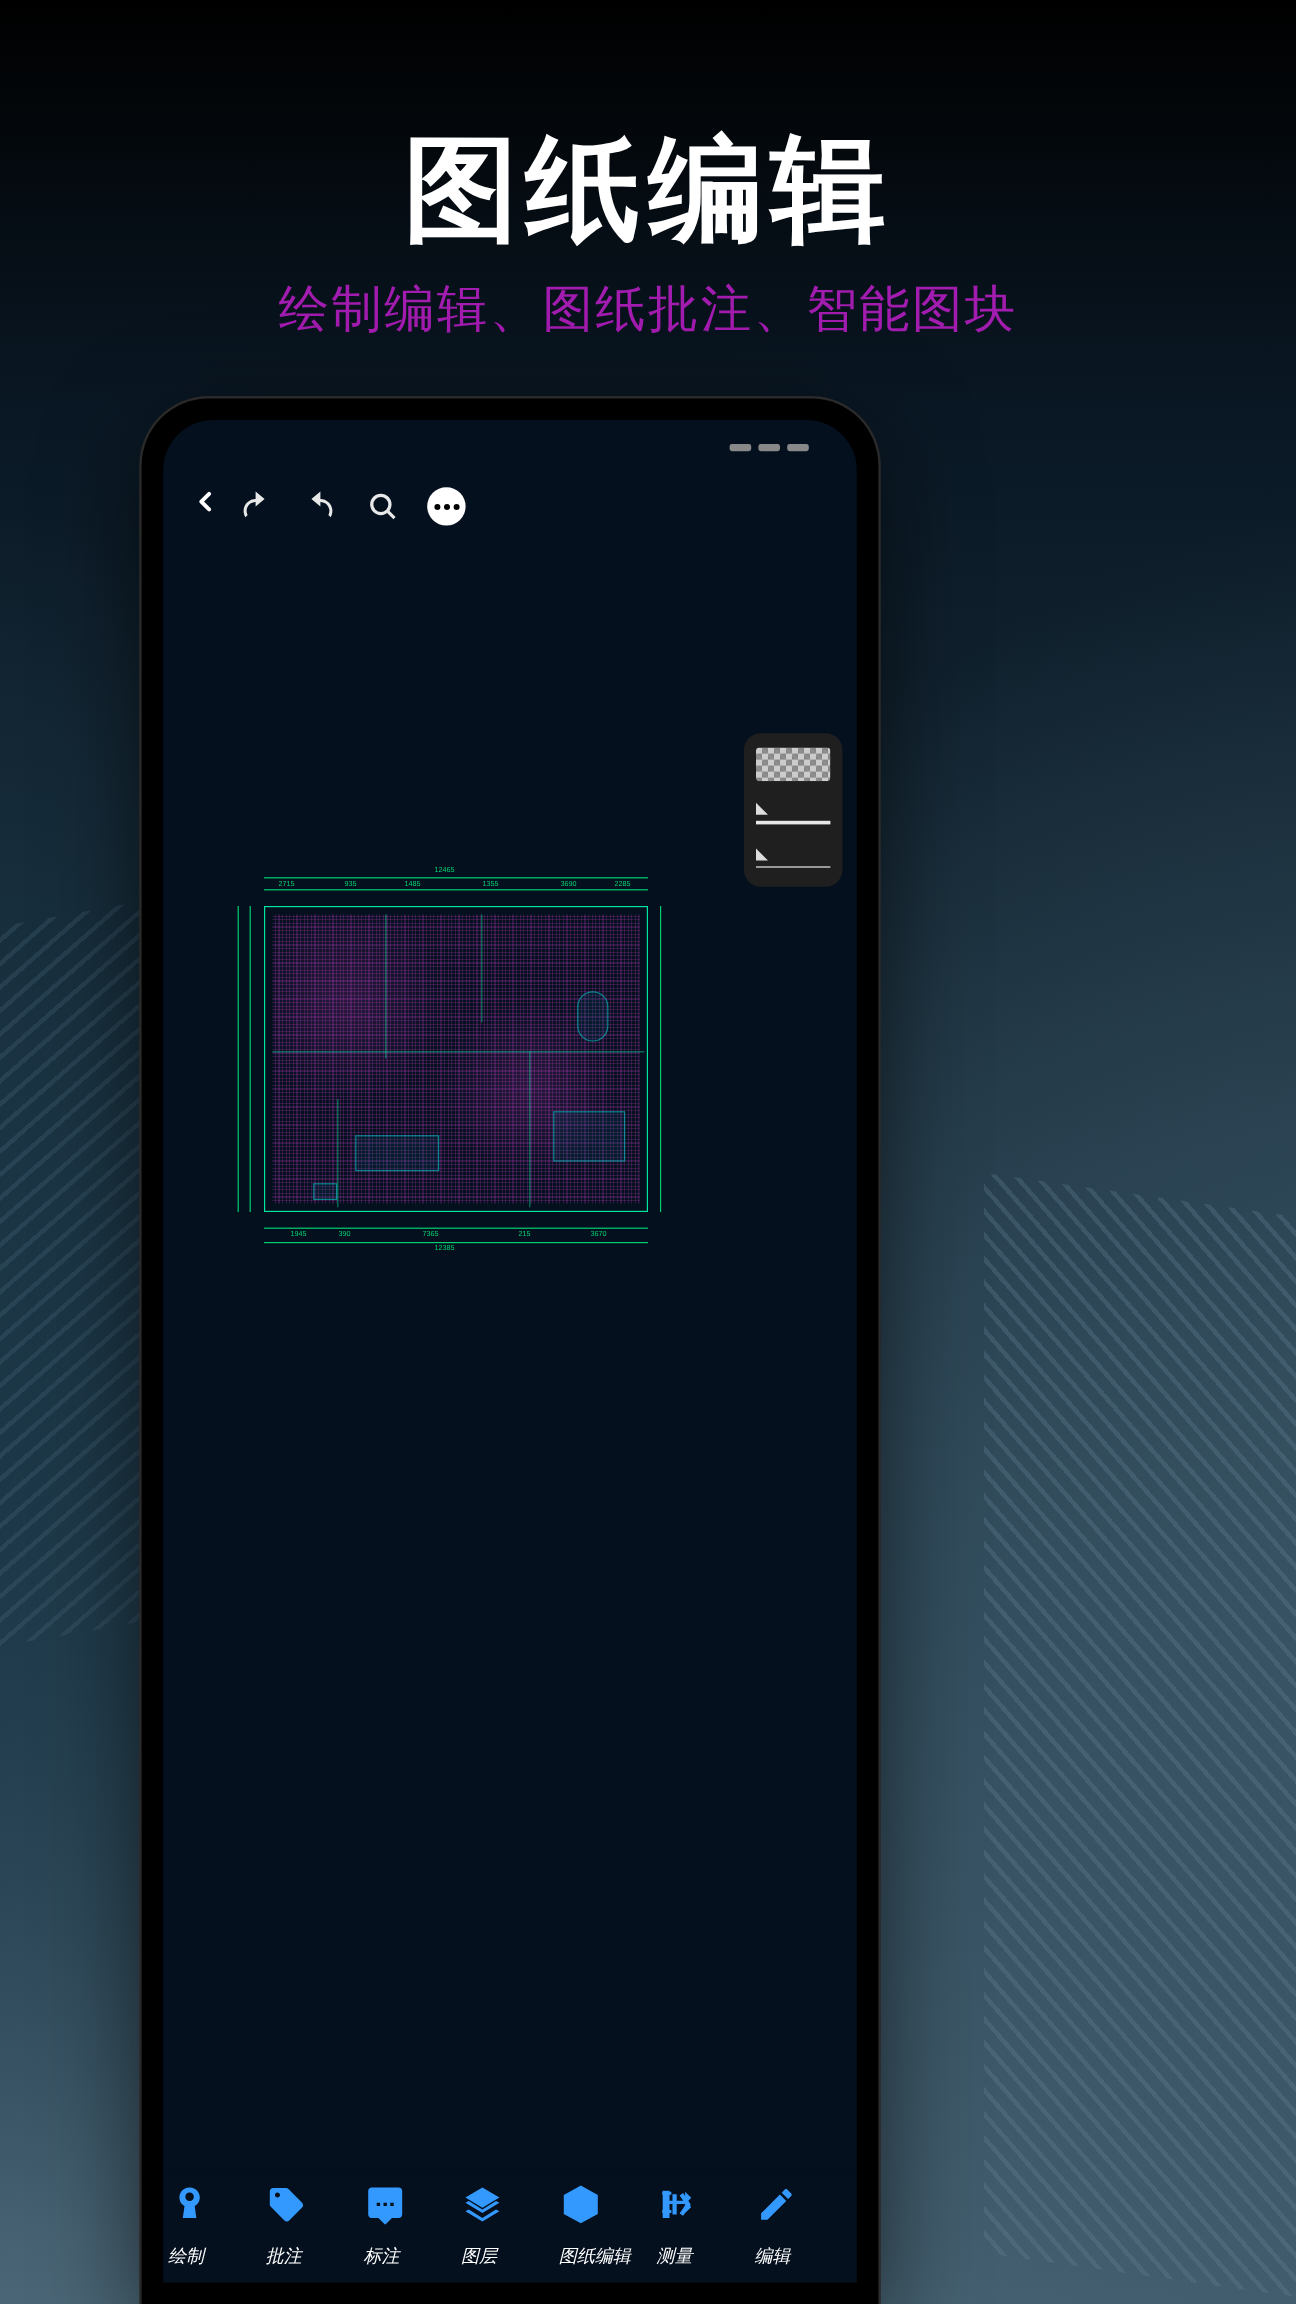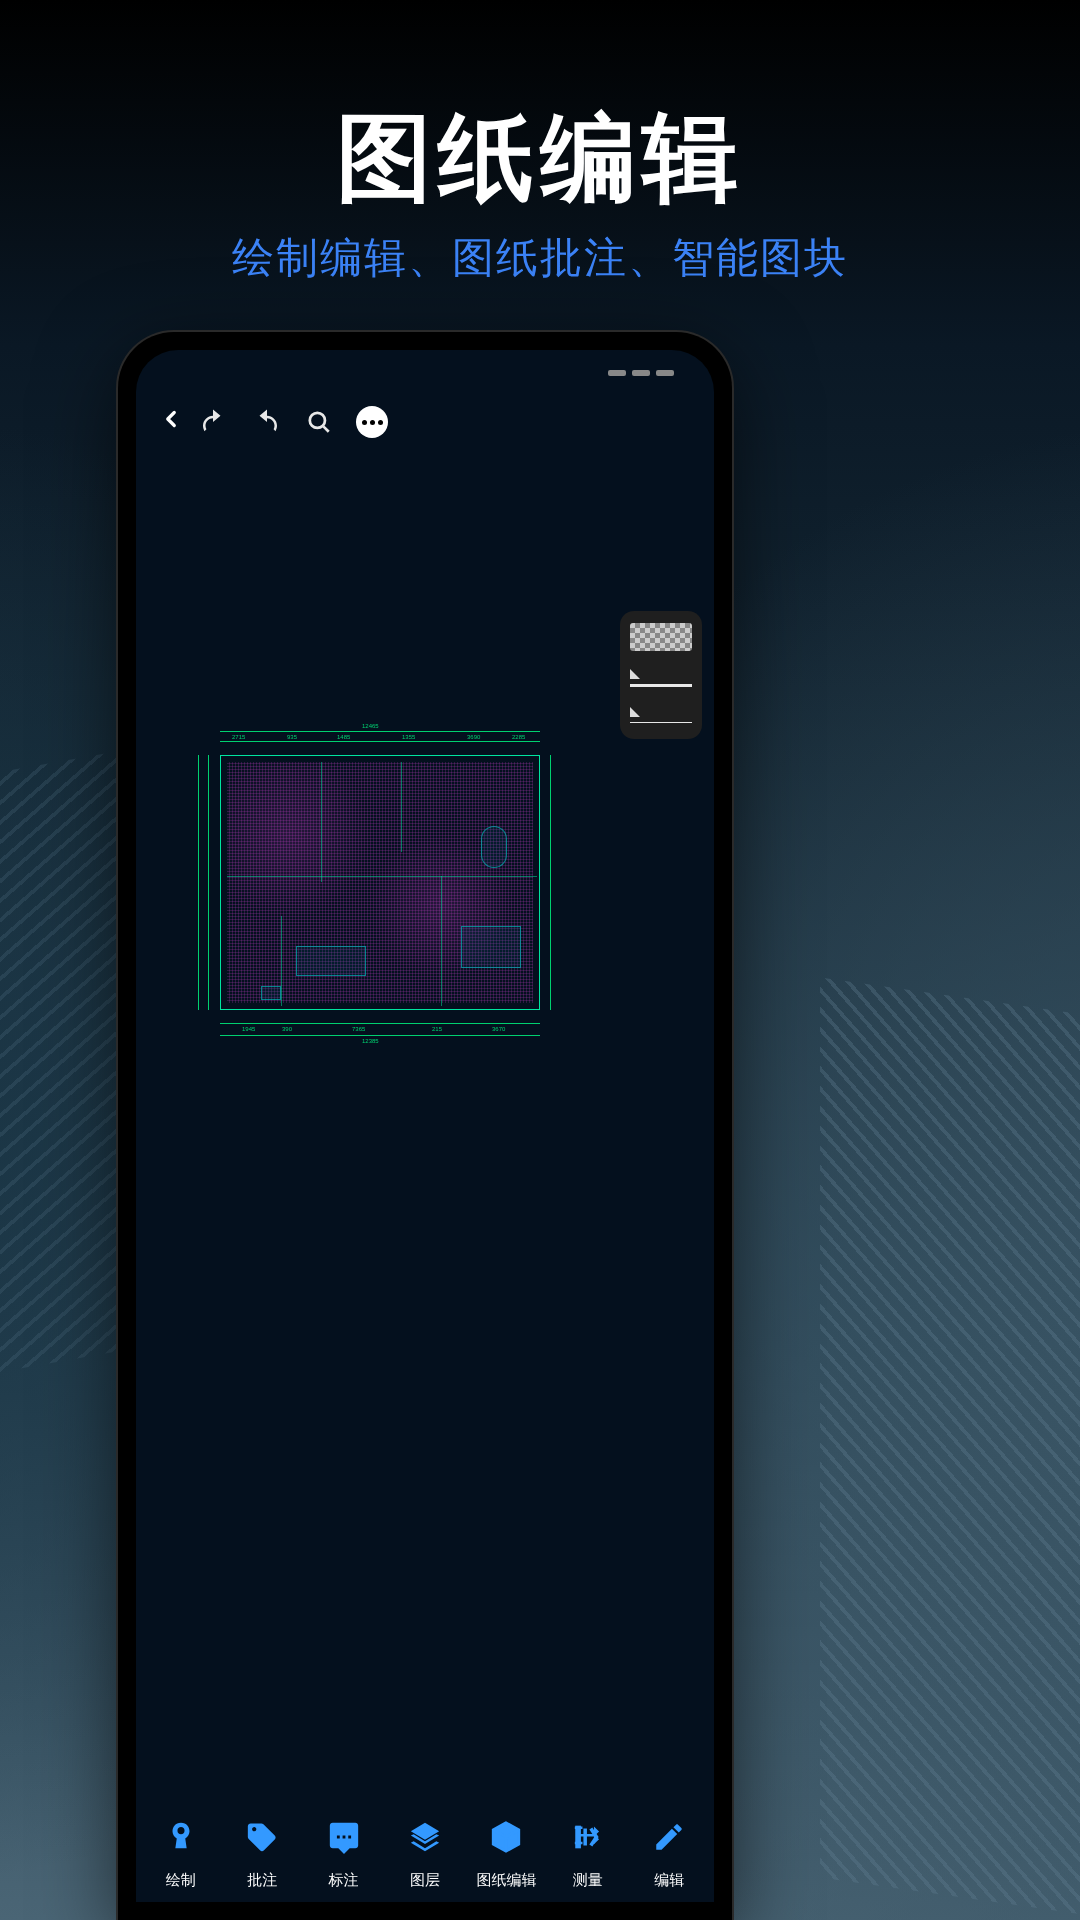--- a/index.html
+++ b/index.html
@@ -47,21 +47,21 @@
   font-size: 96px;
   font-weight: 700;
   letter-spacing: 6px;
 }
 .marketing-subtitle {
   position: absolute;
   top: 230px;
   left: 0;
   right: 0;
   text-align: center;
-  color: #3b82f6;
+  color: #a21caf;
   font-size: 42px;
   font-weight: 400;
   letter-spacing: 2px;
 }
 .phone-frame {
   position: absolute;
   left: 118px;
   top: 332px;
   width: 614px;
   height: 1588px;
@@ -223,24 +223,25 @@
   height: 90px;
   background: #04101e;
   display: flex;
   justify-content: space-around;
   align-items: center;
   padding: 4px 4px 10px 4px;
 }
 .tool-item {
   display: flex;
   flex-direction: column;
-  align-items: center;
+  align-items: flex-start;
   gap: 16px;
   cursor: pointer;
   flex: 1;
+  font-style: italic;
 }
 .tool-icon { width: 36px; height: 36px; display: flex; align-items: center; justify-content: center; }
 .tool-icon svg { width: 34px; height: 34px; fill: #3399ff; }
 .tool-label { color: #ffffff; font-size: 15px; }
 </style>
 </head>
 <body>
 
 <div class="bg-pattern"></div>
 <div class="bg-lines-left"></div>

